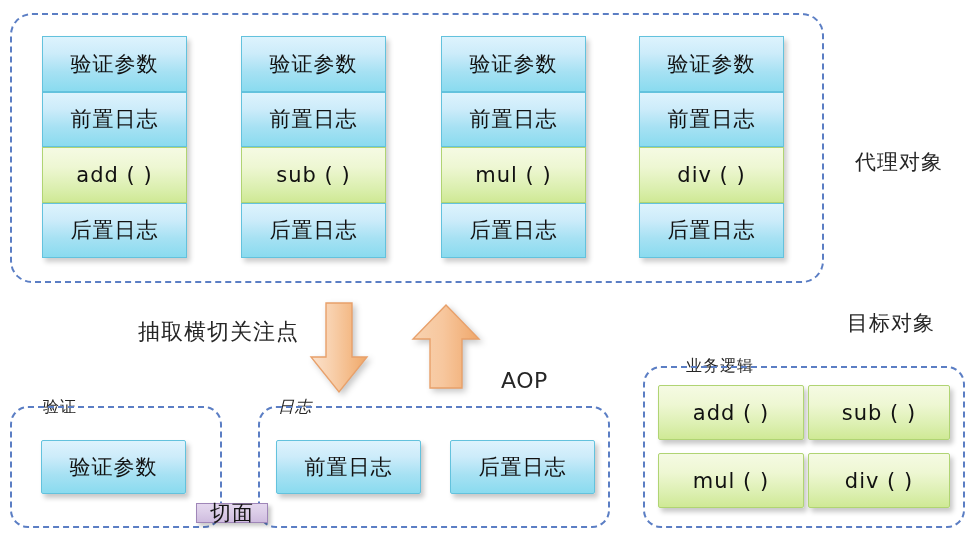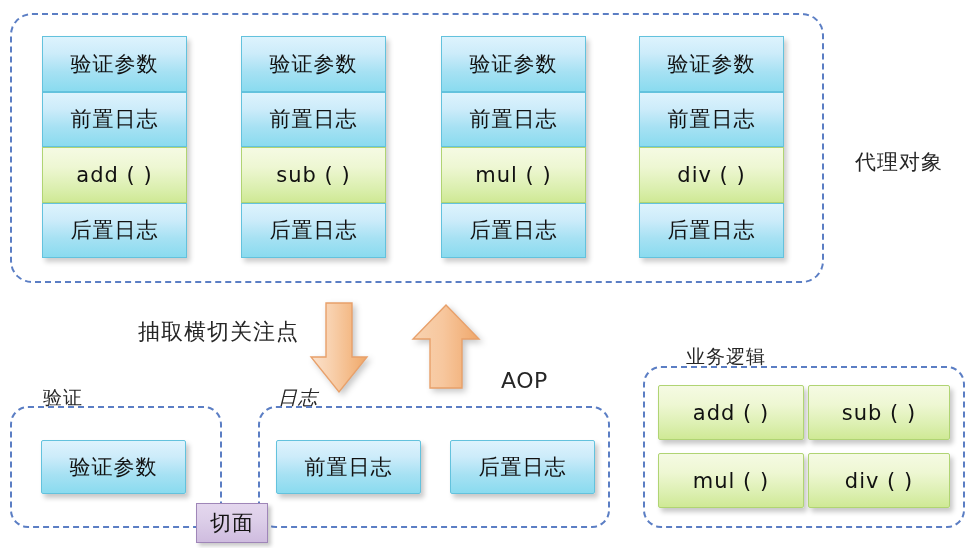--- a/index.html
+++ b/index.html
@@ -69,21 +69,22 @@
 
   
   .label {
     position: absolute;
     font-size: 21px;
     color: #262626;
     letter-spacing: 1px;
     white-space: nowrap;
   }
   .label.small {
-    font-size: 19px;
+    font-size: 16px;
+    margin-top: 12px;
   }
   .label.latin {
     font-size: 22px;
     letter-spacing: 0.5px;
     margin-top: 48px;
   }
 
   
   .arrow {
     position: absolute;
@@ -183,36 +184,37 @@
         <stop offset="0%" stop-color="#f8d3b1"></stop>
         <stop offset="45%" stop-color="#f7c79e"></stop>
         <stop offset="100%" stop-color="#efa76a"></stop>
       </linearGradient>
     </defs>
     <polygon points="36,3 69,37 52,37 52,86 20,86 20,37 3,37" fill="url(#gradUp)" stroke="#e8a06a" stroke-width="1.4"></polygon>
   </svg>
 
   <div class="label latin" style="left:501px; top:320px;">AOP</div>
 
+  <div class="label" style="left:847px; top:309px;">目标对象</div>
 
   <div class="label small" style="left:43px; top:385px;">验证</div>
 
   <div class="dashed-group thin" style="left:10px; top:406px; width:212px; height:122px;"></div>
 
   <div class="flat-box blue" style="left:41px; top:440px; width:145px; height:54px;">验证参数</div>
 
   <div class="label small" style="left:278px; top:385px;font-style:italic;">日志</div>
 
   <div class="dashed-group thin" style="left:258px; top:406px; width:352px; height:122px;"></div>
 
   <div class="flat-box blue" style="left:276px; top:440px; width:145px; height:54px;">前置日志</div>
 
   <div class="flat-box blue" style="left:450px; top:440px; width:145px; height:54px;">后置日志</div>
 
-  <div class="aspect-badge" style="left:196px; top:503px; width:72px; height:40px;">切面</div>
+  <div class="aspect-badge" style="left:196px; top:503px; width:72px; height:20px;">切面</div>
 
   <div class="label small" style="left:686px; top:344px;">业务逻辑</div>
 
   <div class="dashed-group thin" style="left:643px; top:366px; width:322px; height:162px;"></div>
 
   <div class="flat-box green" style="left:658px; top:385px; width:146px; height:55px;">add ( )</div>
 
   <div class="flat-box green" style="left:808px; top:385px; width:142px; height:55px;">sub ( )</div>
 
   <div class="flat-box green" style="left:658px; top:453px; width:146px; height:55px;">mul ( )</div>

